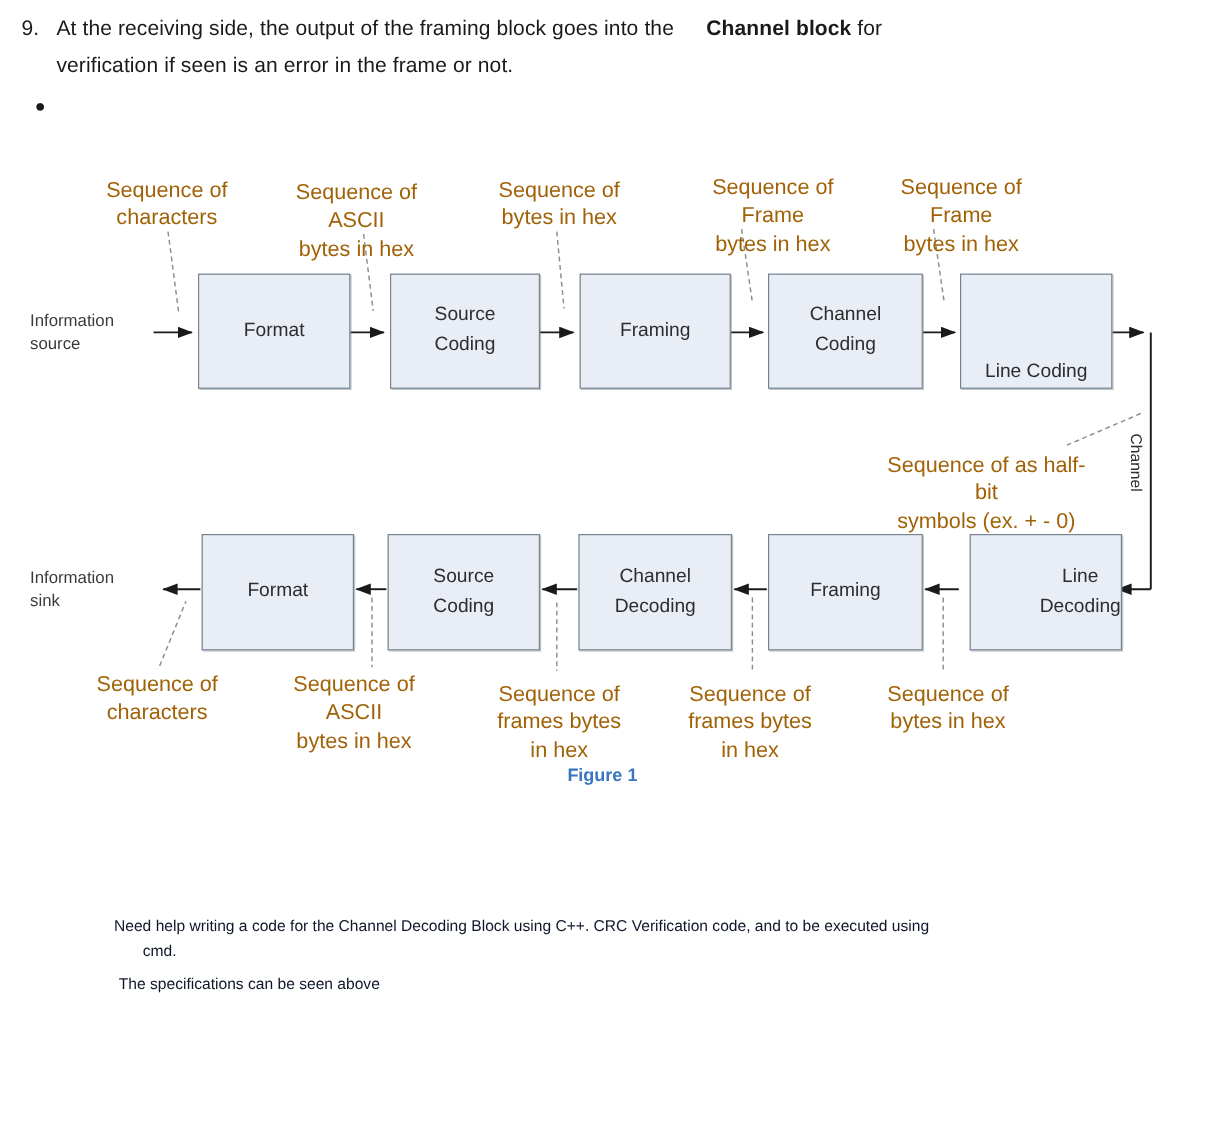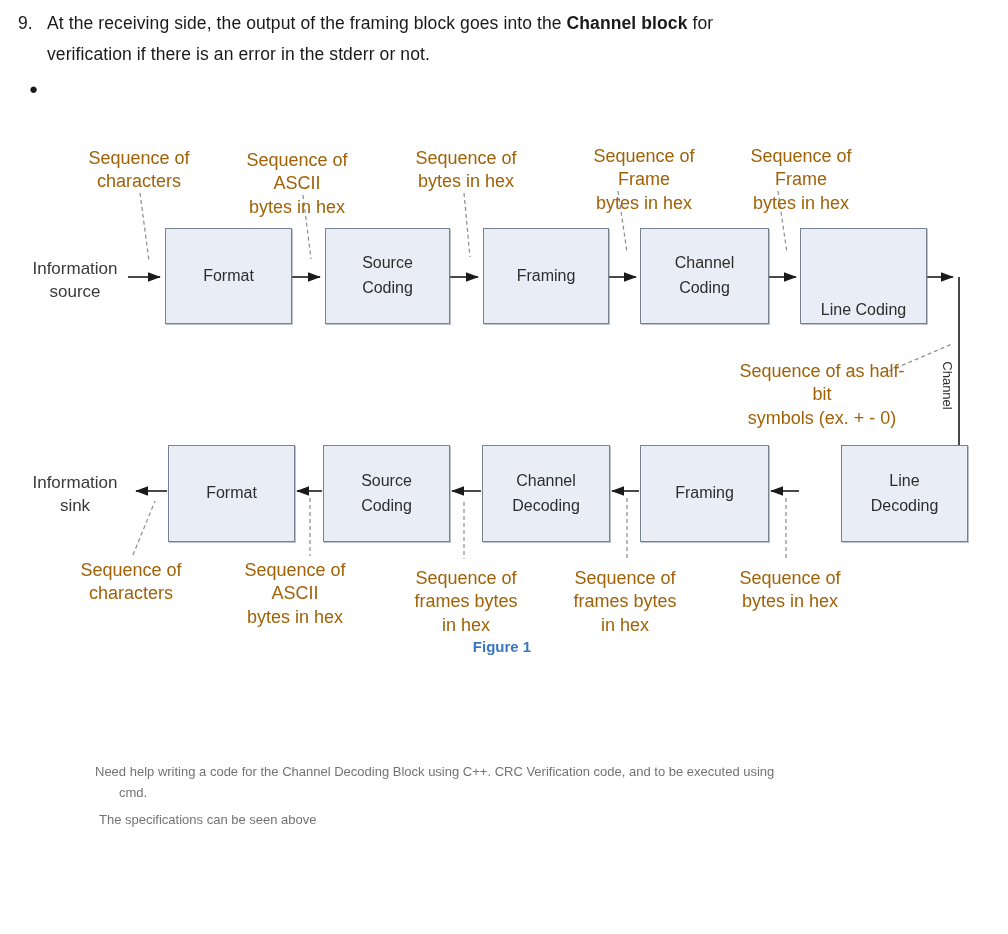--- a/index.html
+++ b/index.html
@@ -4,51 +4,51 @@
 <style>
   html,body{margin:0;padding:0;background:#fff;}
   .screen{
     position:relative;width:1008px;height:934px;background:#ffffff;overflow:hidden;
     font-family:"Liberation Sans", sans-serif;color:#1a1a1a;
   }
   .qnum{position:absolute;left:18px;top:13px;font-size:17.5px;}
   .qline{position:absolute;left:47px;font-size:17.5px;letter-spacing:.1px;white-space:nowrap;}
   .bullet-glyph{position:absolute;left:29px;top:80px;font-size:15px;}
   .bline{position:absolute;left:60px;font-size:17.5px;letter-spacing:.1px;white-space:nowrap;}
-  .bold{font-weight:bold;}
+  .bold{font-weight:bold;margin-left:22px;}
   svg.wires{position:absolute;left:0;top:0;pointer-events:none;}
   .wire{stroke:var(--arrow-black,#1a1a1a);stroke-width:1.6;fill:none;}
   .dash{stroke:var(--leader-gray,#8c8c8c);stroke-width:1.2;fill:none;stroke-dasharray:4 3;}
   .blk{
     position:absolute;display:flex;align-items:center;justify-content:center;
     background:var(--block-fill,#e9eef6);border:1.5px solid var(--block-border,#76828e);
     box-shadow:1px 1px 0 rgba(110,122,138,.45);
     font-size:16px;color:#2d2d2d;text-align:center;white-space:pre-line;line-height:1.55;
   }
   .lbl{
     position:absolute;font-size:18px;color:#a16207;text-align:center;
     white-space:pre-line;line-height:1.3;
   }
-  .side-lbl{position:absolute;font-size:17px;color:#3a3a3a;text-align:center;white-space:pre-line;line-height:1.35;}
+  .side-lbl{position:absolute;font-size:14px;color:#3a3a3a;white-space:pre-line;line-height:1.35;}
   .channel-vert{
     position:absolute;left:916px;top:378px;width:62px;text-align:center;
     font-size:13px;color:#2d2d2d;transform:rotate(90deg);transform-origin:center;
   }
   .figcap{position:absolute;left:447px;top:638px;width:110px;text-align:center;
     font-size:15px;font-weight:bold;color:var(--accent-blue,#3b76c0);}
-  .req{position:absolute;font-size:13px;color:#737373;white-space:nowrap;}
+  .req{position:absolute;font-size:13px;color:#0f172a;white-space:nowrap;}
 </style>
 </head>
 <body>
 
 <div class="screen">
 
   <div class="qnum">9.</div>
   <div class="qline" style="top:13px;"><span>At the receiving side, the output of the framing block goes into the </span><span class="bold">Channel block</span><span> for</span></div>
-  <div class="qline" style="top:44px;">verification if there is an error in the stderr or not.</div>
+  <div class="qline" style="top:44px;">verification if seen is an error in the frame or not.</div>
 
   <div class="bullet-glyph">●</div>
 
   <svg class="wires" width="1008" height="934" viewBox="0 0 1008 934">
     <defs>
       <marker id="ah" markerWidth="9" markerHeight="7" refX="7.5" refY="3" orient="auto">
         <path d="M0,0 L8,3 L0,6 z" fill="#1a1a1a"></path>
       </marker>
     </defs>
 
@@ -88,39 +88,39 @@
 bytes in hex</div>
   <div class="lbl" style="left:574px;top:145px;width:140px;">Sequence of  Frame
 bytes in hex</div>
   <div class="lbl" style="left:731px;top:145px;width:140px;">Sequence of  Frame
 bytes in hex</div>
 
   <div class="side-lbl" style="left:25px;top:258px;width:100px;">Information
 source</div>
   <div class="side-lbl" style="left:25px;top:472px;width:100px;">Information
 sink</div>
-  <div class="lbl" style="left:737px;top:360px;width:170px;">Sequence of as half-bit
+  <div class="lbl" style="left:737px;top:376px;width:170px;">Sequence of as half-bit
 symbols (ex. + - 0)</div>
   <div class="channel-vert">Channel</div>
 
   <div class="blk" style="left:165px;top:228px;width:125px;height:94px;"><span>Format</span></div>
   <div class="blk" style="left:325px;top:228px;width:123px;height:94px;"><span>Source
 Coding</span></div>
   <div class="blk" style="left:483px;top:228px;width:124px;height:94px;"><span>Framing</span></div>
   <div class="blk" style="left:640px;top:228px;width:127px;height:94px;"><span>Channel
 Coding</span></div>
   <div class="blk" style="left:800px;top:228px;width:125px;height:94px;align-items:flex-end;"><span>Line Coding</span></div>
 
   <div class="blk" style="left:168px;top:445px;width:125px;height:95px;"><span>Format</span></div>
   <div class="blk" style="left:323px;top:445px;width:125px;height:95px;"><span>Source
 Coding</span></div>
   <div class="blk" style="left:482px;top:445px;width:126px;height:95px;"><span>Channel
 Decoding</span></div>
   <div class="blk" style="left:640px;top:445px;width:127px;height:95px;"><span>Framing</span></div>
-  <div class="blk" style="left:841px;top:445px;width:125px;height:95px;"><span>Line
+  <div class="blk" style="left:808px;top:445px;width:125px;height:95px;justify-content:flex-end;"><span>Line
 Decoding</span></div>
 
   <div class="lbl" style="left:61px;top:559px;width:140px;">Sequence of
 characters</div>
   <div class="lbl" style="left:225px;top:559px;width:140px;">Sequence of ASCII
 bytes in hex</div>
   <div class="lbl" style="left:396px;top:567px;width:140px;">Sequence of
 frames bytes
 in hex</div>
   <div class="lbl" style="left:555px;top:567px;width:140px;">Sequence of

